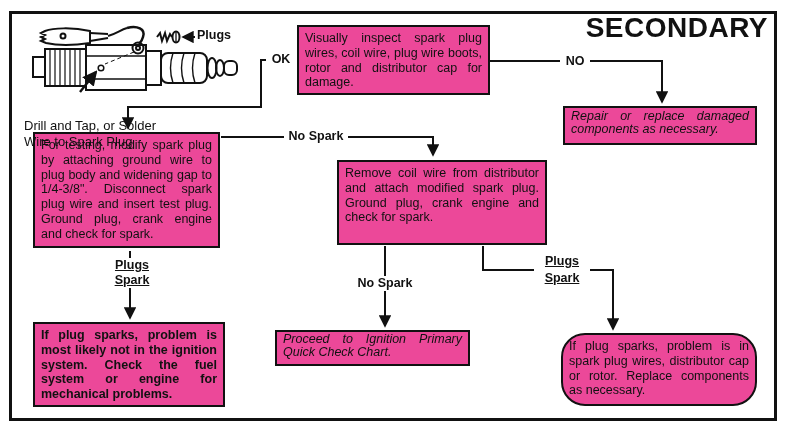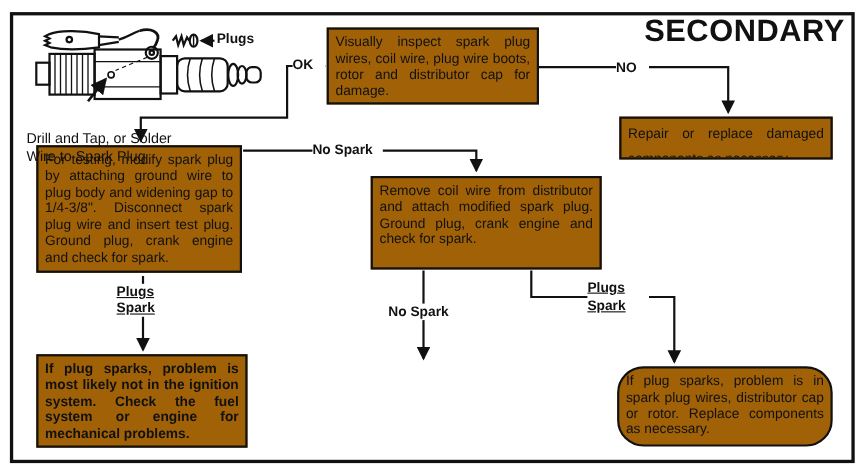--- a/index.html
+++ b/index.html
@@ -6,28 +6,28 @@
   #stage{
     position:relative;width:788px;height:432px;background:#ffffff;
     font-family:"Liberation Sans",sans-serif;color:#111;overflow:hidden;
   }
   #frame{
     position:absolute;left:9px;top:11px;width:768px;height:410px;
     border:3px solid #111;box-sizing:border-box;background:transparent;
   }
   #wires{position:absolute;left:0;top:0;width:788px;height:432px;}
   .box{
-    position:absolute;box-sizing:border-box;border:2px solid #111;background:#a16207;
+    position:absolute;box-sizing:border-box;border:2px solid #111;background:#ec4899;
     font-size:12.5px;line-height:14.8px;text-align:justify;
     padding:4px 6px;overflow:hidden;z-index:2;
   }
-  .box--short{padding:2px 6px;line-height:23px;}
+  .box--short{padding:2px 6px;line-height:13px;font-style:italic;}
   .lbl{
     position:absolute;background:#fff;font-weight:700;font-size:12.5px;
-    line-height:15px;text-align:left;z-index:3;white-space:nowrap;
+    line-height:15px;text-align:center;z-index:3;white-space:nowrap;
   }
   .lbl div{pointer-events:none;text-decoration:underline;}
   #secondary-title{
     position:absolute;top:12px;right:20px;font-weight:700;font-size:28px;
     letter-spacing:.5px;z-index:3;
   }
   #drill-caption{
     position:absolute;left:24px;top:86px;font-size:13px;line-height:15.5px;
     z-index:3;white-space:nowrap;margin-top:32px;
   }
@@ -110,20 +110,21 @@
   <div class="box" style="left:297px;top:25px;width:193px;height:70px;">Visually inspect spark plug wires, coil wire, plug wire boots, rotor and distributor cap for damage.</div>
 
   <div class="box box--short" style="left:563px;top:106px;width:194px;height:39px;">Repair or replace damaged components as necessary.</div>
 
   <div class="box" style="left:33px;top:132px;width:187px;height:116px;">For testing, modify spark plug by attaching ground wire to plug body and widening gap to 1/4-3/8". Disconnect spark plug wire and insert test plug. Ground plug, crank engine and check for spark.</div>
 
   <div class="box" style="left:337px;top:160px;width:210px;height:85px;">Remove coil wire from distributor and attach modified spark plug. Ground plug, crank engine and check for spark.</div>
 
   <div class="box" style="left:33px;top:322px;width:192px;height:85px;font-weight:bold;">If plug sparks, problem is most likely not in the ignition system. Check the fuel system or engine for mechanical problems.</div>
 
+  <div class="box box--short" style="left:275px;top:330px;width:195px;height:36px;padding:1px 6px;">Proceed to Ignition Primary Quick Check Chart.</div>
 
   <div class="box" style="left:561px;top:333px;width:196px;height:73px;border-radius:24px;">If plug sparks, problem is in spark plug wires, distributor cap or rotor. Replace components as necessary.</div>
 
   <div class="lbl" style="left:266px;top:52px;width:30px;">OK</div>
 
   <div class="lbl" style="left:560px;top:54px;width:30px;">NO</div>
 
   <div class="lbl" style="left:284px;top:129px;width:64px;">No Spark</div>
 
   <div class="lbl" style="left:106px;top:258px;width:52px;">

